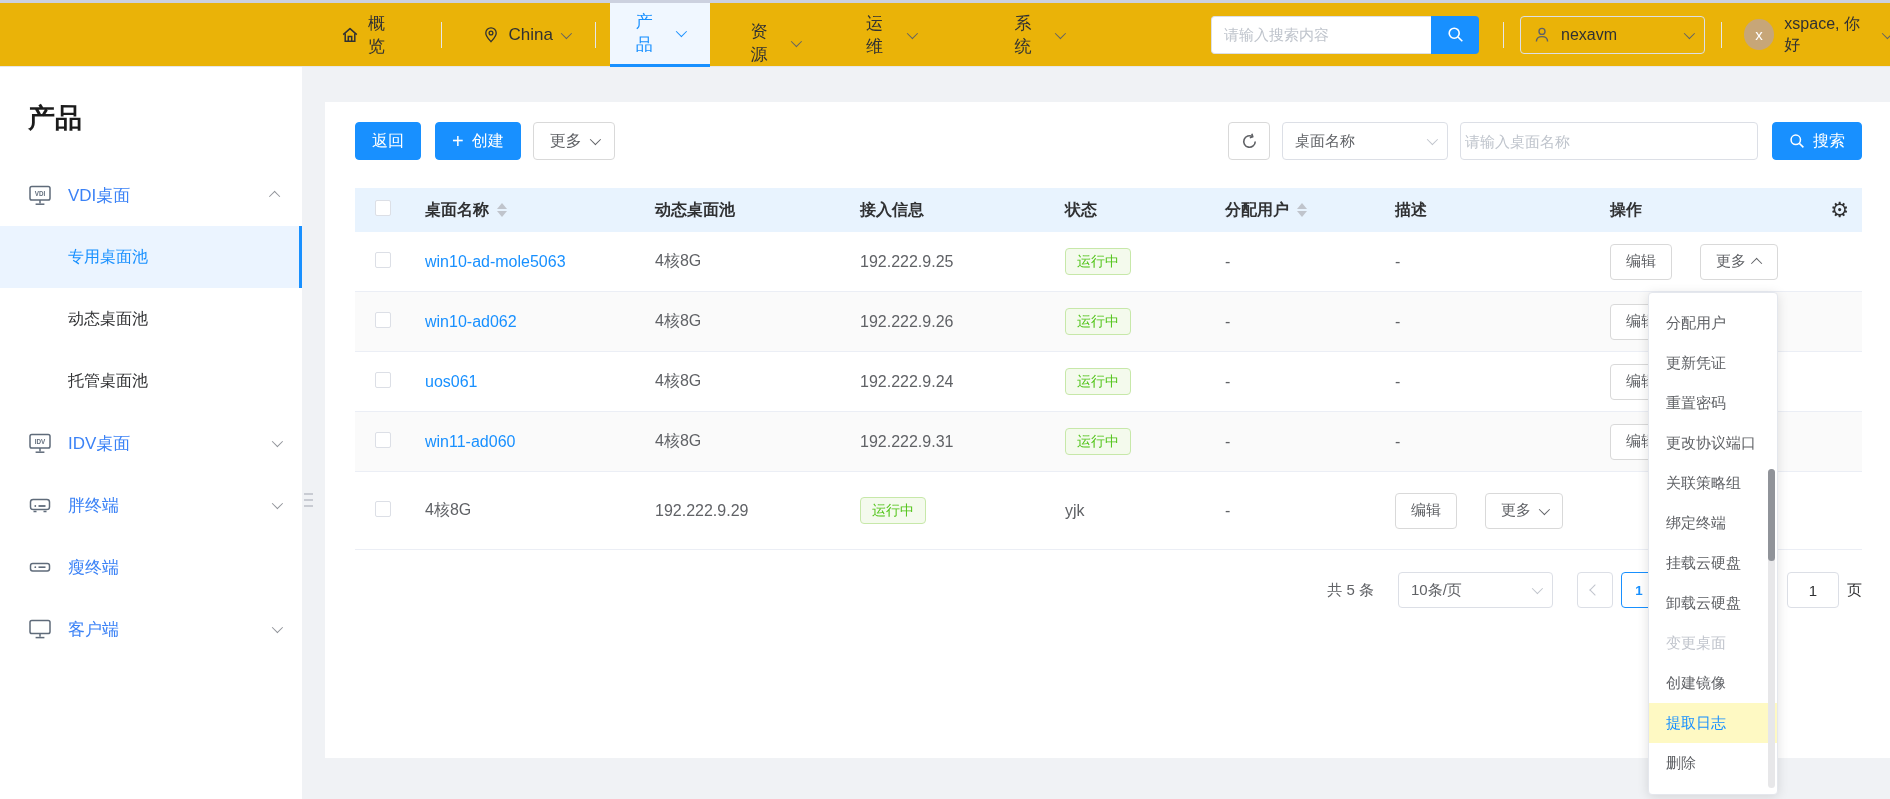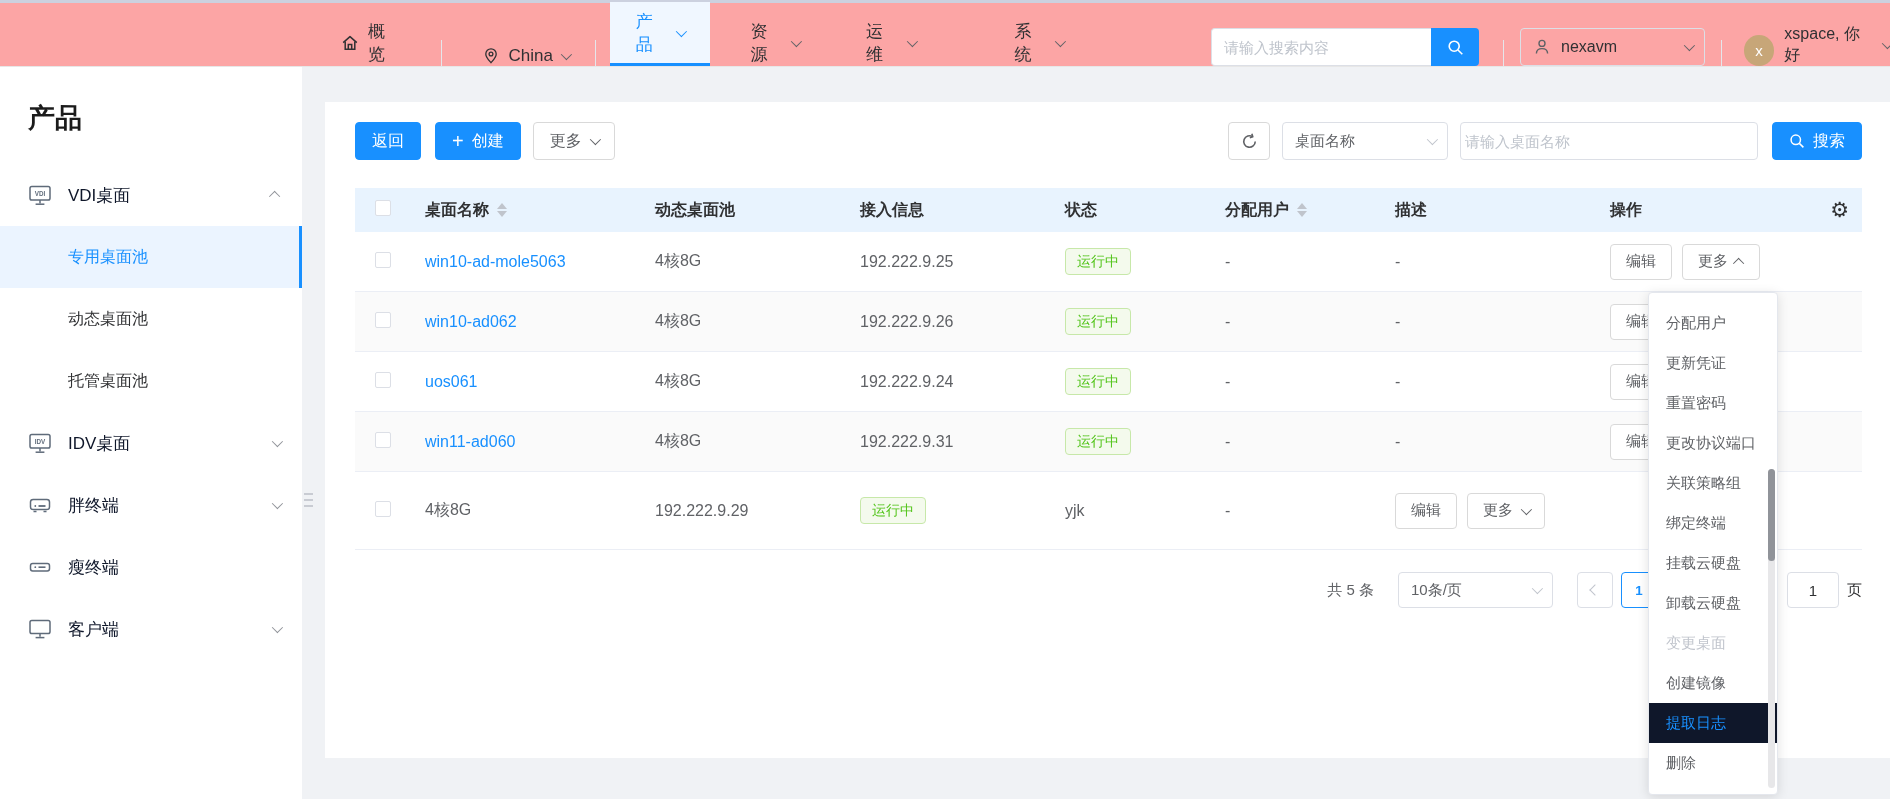--- a/index.html
+++ b/index.html
@@ -1,22 +1,22 @@
 <!DOCTYPE html>
 <html><head>
 <meta charset="utf-8">
 <style>
   * { margin:0; padding:0; box-sizing:border-box; }
   html,body { width:1890px; height:799px; overflow:hidden; background:#f0f2f5;
     font-family:"Liberation Sans","DejaVu Sans",sans-serif; color:#303133; }
 
   
   .top-strip { height:3px; background:#ccd1df; }
-  .topbar { height:64px; background:#fca5a5; border-bottom:1px solid #e7e7e7;
-    display:flex; align-items:flex-end; position:relative; z-index:20; }
+  .topbar { height:64px; background:#eab308; border-bottom:1px solid #e7e7e7;
+    display:flex; align-items:center; position:relative; z-index:20; }
   .nav-item { display:flex; align-items:center; gap:8px; font-size:17px; color:#303133; cursor:pointer; }
   .nav-sep { width:1px; height:26px; background:#e5e6eb; }
   .nav-tab { display:flex; align-items:center; gap:7px; font-size:17px; cursor:pointer; }
   .nav-tab.active { height:64px; padding:0 26px; background:#f0f7ff; color:#1890ff;
     border-bottom:3px solid #1890ff; }
   .chev { width:8px; height:8px; border-right:1.6px solid #606266; border-bottom:1.6px solid #606266;
     display:inline-block; transform:rotate(45deg) translateY(-2px); }
   .chev.blue { border-color:#1890ff; }
   .chev.up { transform:rotate(-135deg) translateY(-2px); }
   .chev.left { transform:rotate(135deg); }
@@ -33,21 +33,21 @@
   .avatar { margin-left:22px; width:31px; height:31px; border-radius:50%; background:#c7a678; color:#fff;
     font-size:15px; display:flex; align-items:center; justify-content:center; }
   .greeting { margin-left:10px; font-size:16px; display:flex; align-items:center; gap:7px; cursor:pointer; }
 
   
   .layout { display:flex; height:732px; }
   .sidebar { width:302px; background:#fff; position:relative; flex:0 0 302px; }
   .sb-title { margin:33px 0 0 28px; font-size:27px; font-weight:700; color:#1b1b1b; height:32px; }
   .sb-menu { margin-top:32px; }
   .sb-item { height:62px; display:flex; align-items:center; padding:0 22px 0 28px; gap:16px;
-    font-size:17px; color:#0f172a; cursor:pointer; }
+    font-size:17px; color:#3b82f6; cursor:pointer; }
   .sb-item .lbl { flex:1; }
   .sb-sub { height:62px; display:flex; align-items:center; padding-left:68px; font-size:16px;
     color:#303133; cursor:pointer; }
   .sb-sub.active { background:#ebf4ff; color:#1890ff; border-right:3px solid #1890ff; }
   .sb-grip { position:absolute; right:-13px; top:426px; width:13px; display:flex; flex-direction:column;
     gap:4px; align-items:center; cursor:pointer; }
   .sb-grip i { display:block; width:9px; height:2px; background:#c9ccd3; }
 
   
   .content { flex:1; background:#f0f2f5; padding:35px 0 0 23px; }
@@ -77,21 +77,21 @@
   .checkbox { width:16px; height:16px; border:1px solid #dcdfe6; border-radius:2px; background:#fff;
     display:inline-block; cursor:pointer; }
   .hflex { display:flex; align-items:center; gap:6px; }
   .sorter { display:inline-flex; flex-direction:column; gap:2px; margin-left:2px; }
   .sorter i { width:0; height:0; border-left:5px solid transparent; border-right:5px solid transparent; display:block; }
   .sorter .s-up { border-bottom:6px solid #c0c4cc; }
   .sorter .s-dn { border-top:6px solid #c0c4cc; }
   .link { color:#1890ff; cursor:pointer; word-break:break-all; line-height:1.5; padding-right:24px; display:inline-block; }
   .badge { display:inline-block; padding:4px 11px; font-size:14px; color:#52c41a; background:#f4faed;
     border:1px solid #c7e8a9; border-radius:4px; line-height:1.2; }
-  .acts { display:flex; gap:10px; align-items:center; }
+  .acts { display:flex; gap:28px; align-items:center; }
   .btn.sm { height:36px; font-size:15px; color:#606266; padding:0 15px; gap:8px; }
   .gear { font-family:"DejaVu Sans",sans-serif; font-size:21px; color:#303133; cursor:pointer; }
   .th-actions { display:flex; align-items:center; justify-content:space-between; padding-right:13px; }
 
   
   .pager { margin-top:22px; display:flex; align-items:center; justify-content:flex-end; font-size:15px; color:#606266; }
   .pager .total { margin-right:24px; }
   .pager .psel { width:155px; justify-content:space-between; margin-right:24px; height:36px; }
   .pbtn { width:36px; height:36px; border:1px solid #dcdfe6; border-radius:4px; background:#fff;
     display:flex; align-items:center; justify-content:center; cursor:pointer; }
@@ -99,21 +99,21 @@
   .goto { width:52px; height:36px; margin-left:130px; text-align:center; }
   .goto-unit { margin-left:8px; color:#303133; }
 
   
   .dropdown { position:absolute; left:1648px; top:292px; width:130px; height:503px; background:#fff;
     border:1px solid #e4e7ed; border-radius:4px; box-shadow:0 2px 12px rgba(0,0,0,.12); z-index:50;
     padding:10px 0; overflow:hidden; }
   .dd-item { height:40px; display:flex; align-items:center; padding-left:17px; font-size:15px;
     color:#606266; cursor:pointer; }
   .dd-item.disabled { color:#c0c4cc; cursor:not-allowed; }
-  .dd-item.hl { color:#1890ff; background:#0f172a; }
+  .dd-item.hl { color:#1890ff; background:#fef9c3; }
   .dd-scroll { position:absolute; right:2px; top:176px; bottom:6px; width:7px; background:#e7e7e9; border-radius:4px; }
   .dd-thumb { position:absolute; top:0; left:0; width:7px; height:92px; background:#909399; border-radius:4px; }
 
   svg { display:block; }
 </style>
 </head>
 <body>
 
 <div class="top-strip"></div>
 

